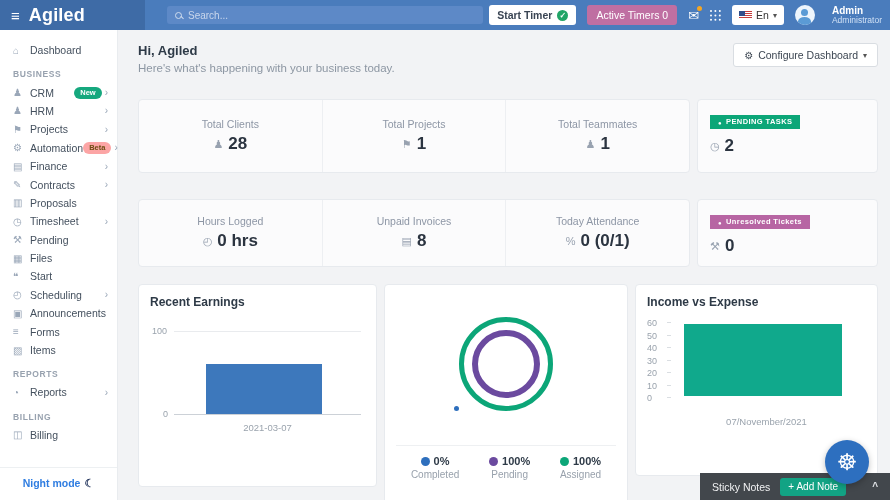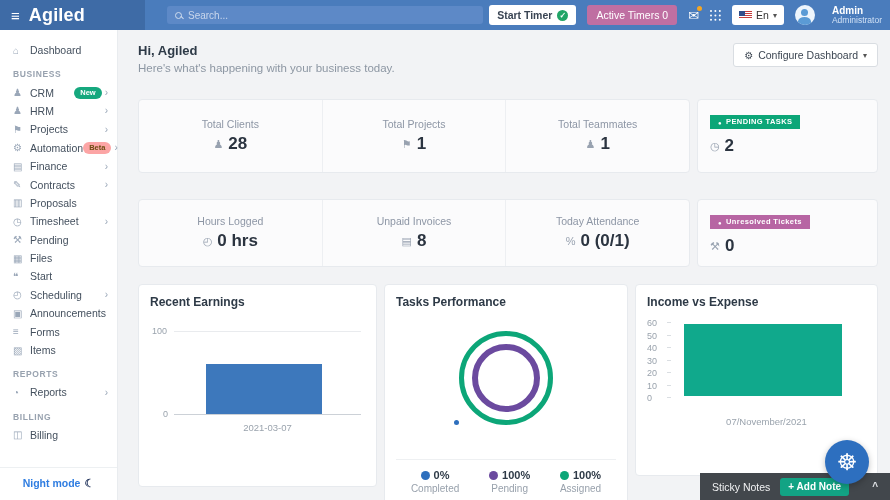--- a/index.html
+++ b/index.html
@@ -107,21 +107,21 @@
   .tp-div { border-top:1px solid #eef0f2; margin-top:16px; }
   .legend { display:flex; justify-content:space-around; margin-top:9px; }
   .litem { text-align:center; }
   .lrow { display:flex; align-items:center; justify-content:center; gap:4px; font-size:11px; font-weight:bold; color:#2e3a47; }
   .ldot { width:9px; height:9px; border-radius:50%; }
   .lname { font-size:10px; color:#98a1ac; margin-top:2px; }
 
   
   .stickybar { position:absolute; left:700px; top:473px; width:190px; height:27px; background:#42474c; display:flex; align-items:center; padding:0 12px; gap:10px; z-index:40; }
   .sticky-label { color:#f1f2f3; font-size:10.5px; }
-  .btn-addnote { background:#12a384; color:#fff; font-size:10px; font-weight:bold; border-radius:3px; padding:3.5px 8px; cursor:pointer; white-space:nowrap; }
+  .btn-addnote { background:#12a384; color:#fff; font-size:10px; font-weight:normal; border-radius:3px; padding:3.5px 8px; cursor:pointer; white-space:nowrap; }
   .sticky-chev { color:#dfe2e5; font-size:10px; margin-left:auto; font-weight:bold; cursor:pointer; }
   .helpbtn { position:absolute; left:825px; top:440px; width:44px; height:44px; border-radius:50%; background:#2d6fbf; display:flex; align-items:center; justify-content:center; color:#fff; font-size:23px; z-index:50; box-shadow:0 2px 6px rgba(0,0,0,.25); cursor:pointer; }
 </style>
 </head>
 <body>
 
 <div class="topbar">
   <div class="logoband">
     <span class="hamb">≡</span>
     <span class="logotext">Agiled</span>
@@ -373,21 +373,20 @@
         <span class="ytick" style="left:13px;bottom:-4px">0</span>
         <div class="baseline"></div>
         <div class="barzone">
           <div class="vbar" style="left: 17%; width: 62%; height: 60%; background: rgb(61, 120, 188);"></div>
         </div>
       </div>
       <div class="xlabel">2021-03-07</div>
     </div>
 
     <div class="card chartcard cc-tp">
-      <div class="ctitle">Tasks Performance</div>
       <div class="donutwrap">
         <div class="ring outer" style="border-color: rgb(12, 166, 120);"></div>
         <div class="ring inner" style="border-color: rgb(107, 74, 159);"></div>
         <div class="bluedot" style="background: rgb(46, 111, 189);"></div>
       </div>
       <div class="tp-div"></div>
       <div class="legend">
         <div class="litem">
           <div class="lrow">
               <span class="ldot" style="background: rgb(46, 111, 189);"></span>

